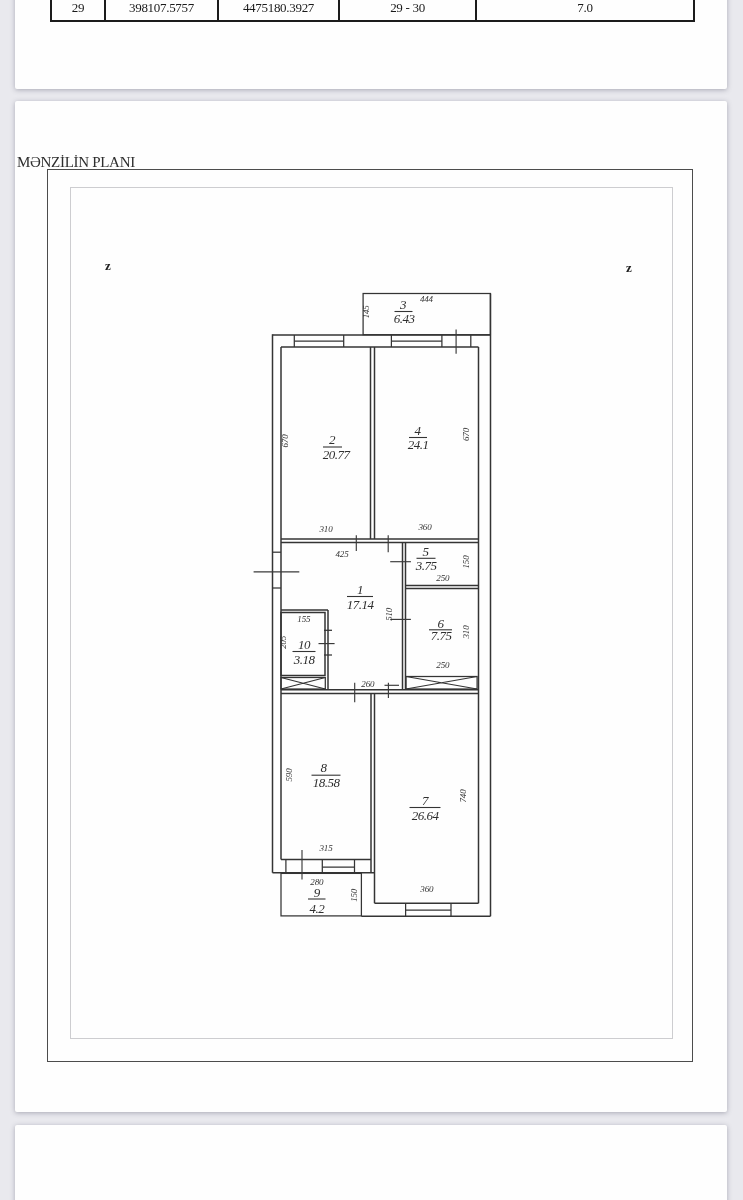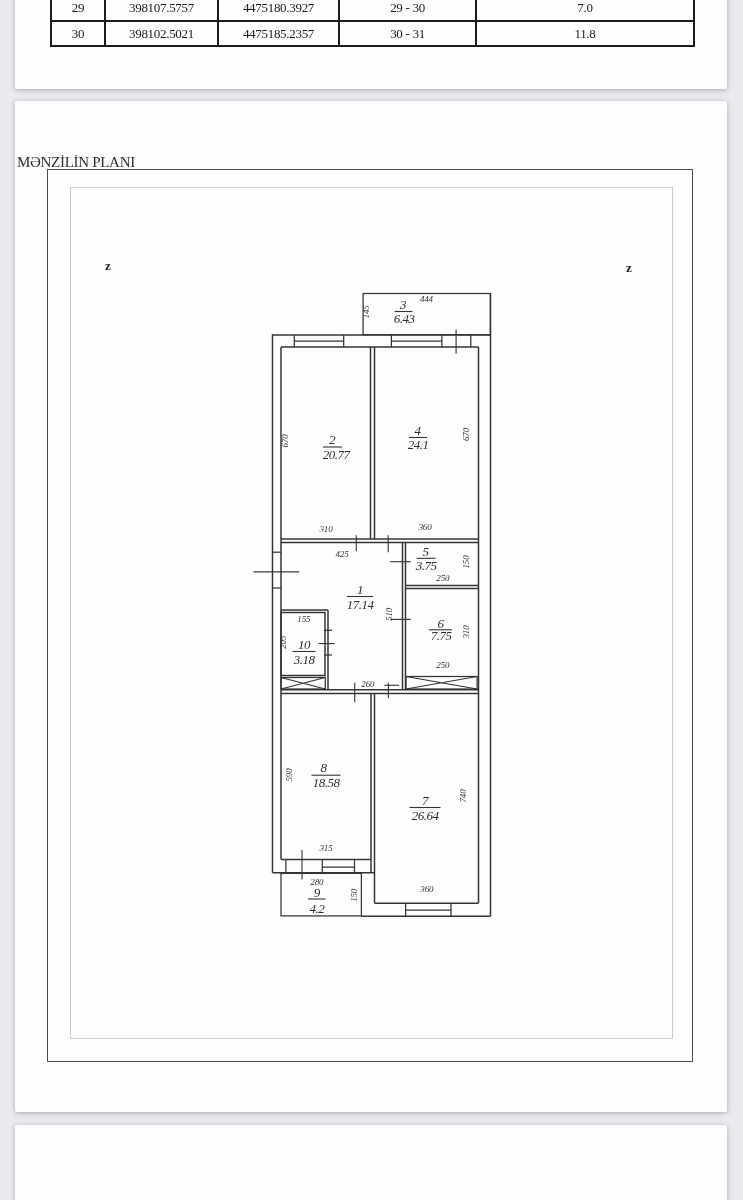--- a/index.html
+++ b/index.html
@@ -17,27 +17,20 @@
 
 <table style="position:absolute;left:50px;top:-6px;table-layout:fixed;">
   <tbody>
       <tr style="height:26px;">
     <td style="width:52px;">29</td>
     <td style="width:111px;">398107.5757</td>
     <td style="width:119px;">4475180.3927</td>
     <td style="width:135px;">29 - 30</td>
     <td style="width:216px;">7.0</td>
   </tr>
-  <tr style="height:25px;">
-    <td>30</td>
-    <td>398102.5021</td>
-    <td>4475185.2357</td>
-    <td>30 - 31</td>
-    <td>11.8</td>
-  </tr>
 </tbody>
   </table>
 
 <div class="page" style="top:101px;height:1011px;"></div>
 
 <div style="position:absolute;left:17px;top:153.5px;width:743px;text-align:left;
      font-size:15px;letter-spacing:-0.3px;color:#2e2e2e;">MƏNZİLİN PLANI</div>
 
 <div style="position:absolute;left:47px;top:169px;width:644px;height:891px;
      border:1.6px solid #4c4c4c;"></div>

